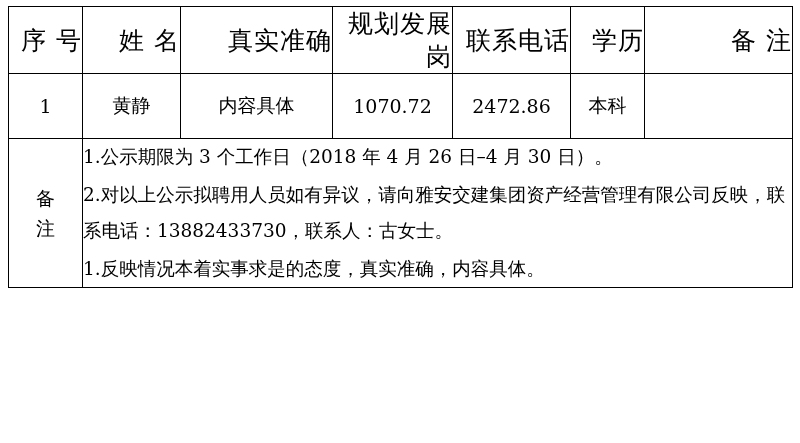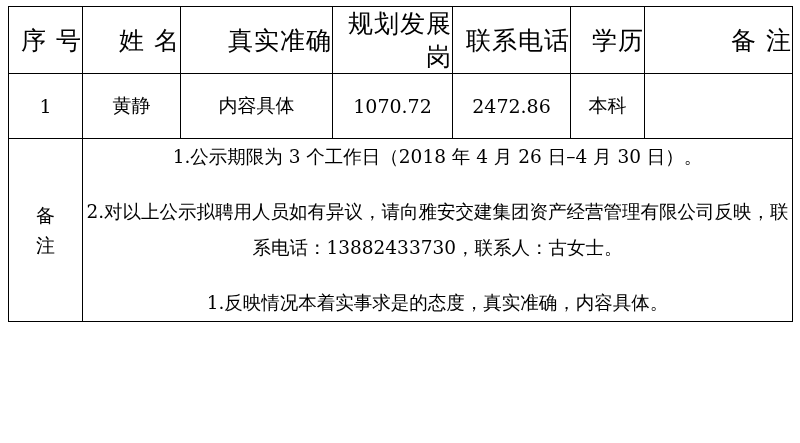--- a/index.html
+++ b/index.html
@@ -58,29 +58,29 @@
     line-height: 1.6;
     vertical-align: middle;
   }
   .remark-label span {
     display: block;
   }
   .remark-body {
     padding: 10px 12px 10px 14px;
     font-size: 18.5px;
     line-height: 1.95;
-    text-align: center;
+    text-align: left;
     vertical-align: top;
   }
   .remark-body p {
     margin: 0;
     text-indent: 0;
   }
   .remark-body p + p {
-    margin-top: 19px;
+    margin-top: 2px;
   }
   .col-seq   { width: 74px; }
   .col-name  { width: 98px; }
   .col-post  { width: 152px; }
   .col-birth { width: 120px; }
   .col-work  { width: 118px; }
   .col-edu   { width: 74px; }
   .col-note  { width: 148px; }
 </style>
 </head>

